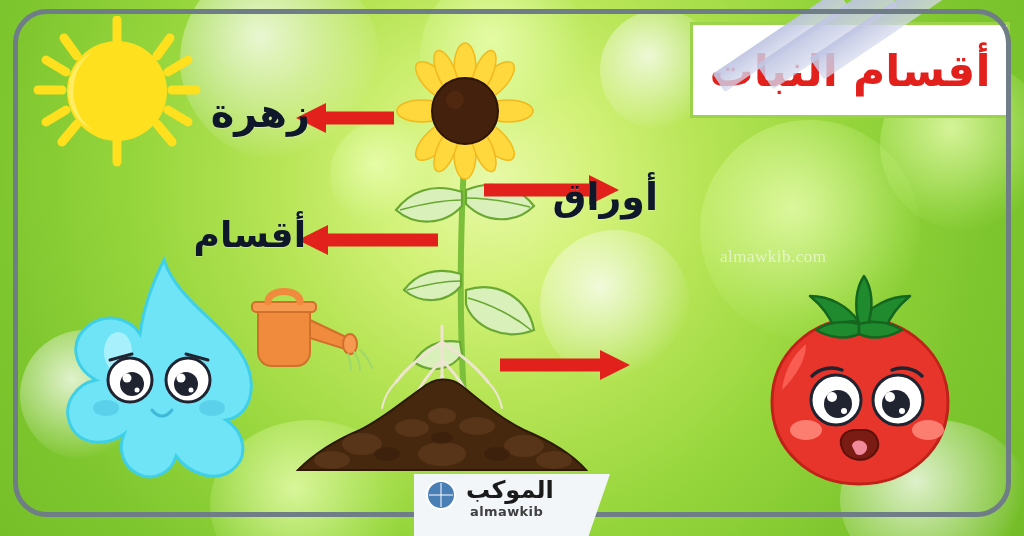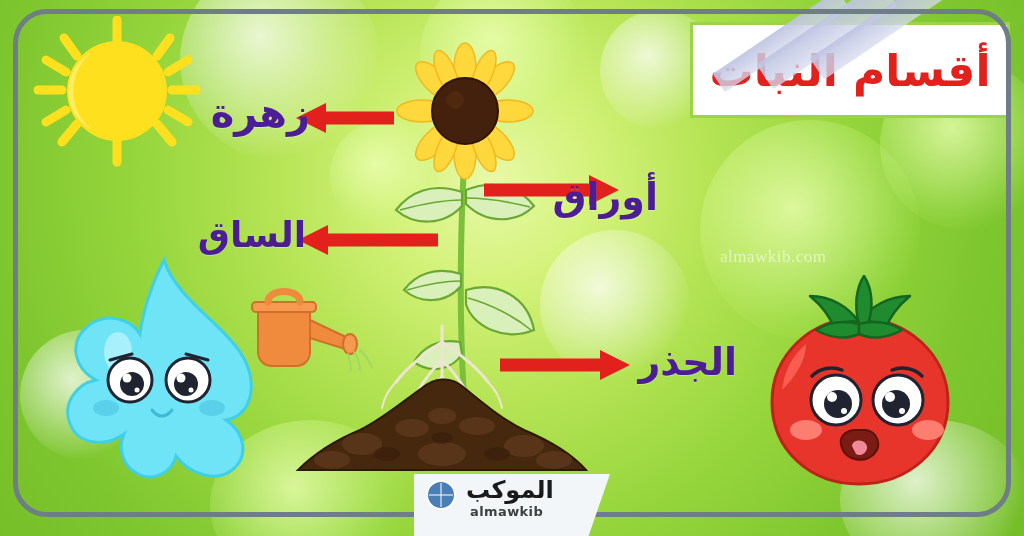--- a/index.html
+++ b/index.html
@@ -74,21 +74,21 @@
     background: linear-gradient(90deg, rgba(190,196,226,0.92), rgba(215,219,238,0.75));
     transform: rotate(56deg);
     transform-origin: center;
     border-radius: 2px;
     pointer-events: none;
   }
 
   
   .label {
     position: absolute;
-    color: #4c1d95;
+    color: #0f172a;
     font-weight: 700;
     direction: rtl;
     white-space: nowrap;
     text-shadow: 0 1px 0 rgba(255,255,255,0.25);
   }
   #label-flower { right: 714px; top: 90px; font-size: 40px; }
   #label-leaves { right: 366px; top: 160px; font-size: 38px; margin-top: 15px; }
   #label-stem   { right: 718px; top: 214px; font-size: 36px; }
   #label-root   { right: 287px; top: 340px; font-size: 38px; }
 
@@ -392,22 +392,21 @@
     <div class="head"></div>
       <div class="shaft"></div>
   </div>
   <div class="arrow right" id="arrow-root">
     <div class="shaft"></div>
       <div class="head"></div>
   </div>
 
   <div class="label" id="label-flower">زهرة</div>
   <div class="label" id="label-leaves">أوراق</div>
-  <div class="label" id="label-stem">الساق</div>
-  <div class="label" id="label-root">الجذر</div>
+  <div class="label" id="label-stem">أقسام</div>
 
   <div class="title-box">
     <div class="title-text">أقسام النبات</div>
   </div>
   <div class="streak" style="left:770px; top:-34px; width:22px; height:150px;"></div>
   <div class="streak" style="left:812px; top:-40px; width:30px; height:150px;"></div>
   <div class="streak" style="left:866px; top:-48px; width:26px; height:150px;"></div>
 
   <div class="frame"></div>
 

